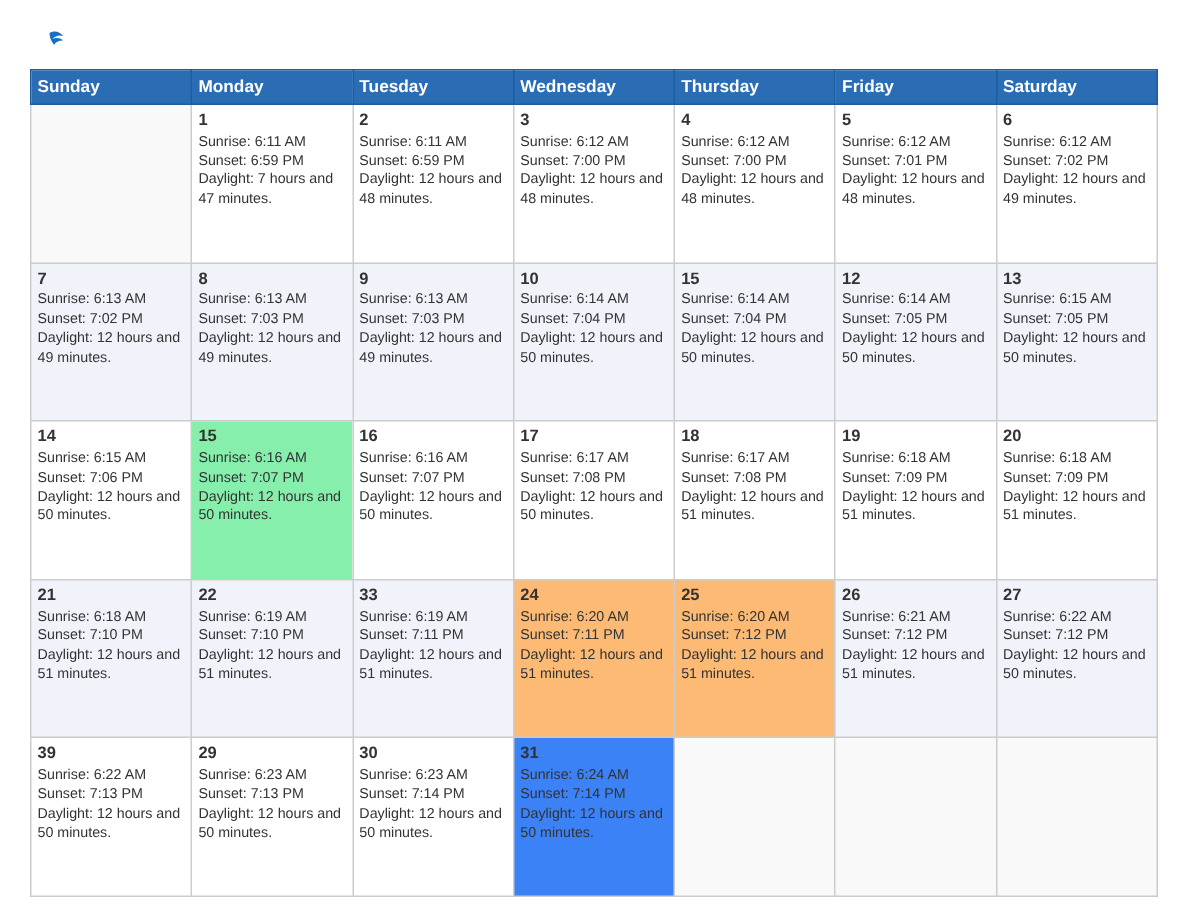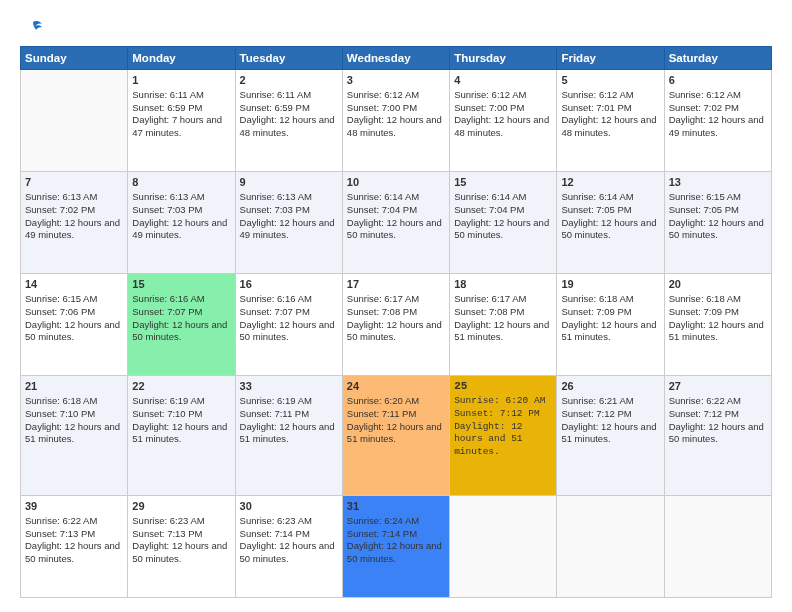--- a/index.html
+++ b/index.html
@@ -261,21 +261,21 @@
             <span style="display: block;">Sunrise: 6:19 AM</span>
             <span style="display: block;">Sunset: 7:11 PM</span>
             <span style="display: block;">Daylight: 12 hours and 51 minutes.</span>
           </td>
           <td style="background: #fdba74;">
             <span class="day-number">24</span>
             <span style="display: block;">Sunrise: 6:20 AM</span>
             <span style="display: block;">Sunset: 7:11 PM</span>
             <span style="display: block;">Daylight: 12 hours and 51 minutes.</span>
           </td>
-          <td style="background: #eab308; font-family: Liberation Mono, monospace;">
+          <td style="background: #fdba74;">
             <span class="day-number">25</span>
             <span style="display: block;">Sunrise: 6:20 AM</span>
             <span style="display: block;">Sunset: 7:12 PM</span>
             <span style="display: block;">Daylight: 12 hours and 51 minutes.</span>
           </td>
           <td style="background: rgb(240, 244, 250);">
             <span class="day-number">26</span>
             <span style="display: block;">Sunrise: 6:21 AM</span>
             <span style="display: block;">Sunset: 7:12 PM</span>
             <span style="display: block;">Daylight: 12 hours and 51 minutes.</span>

